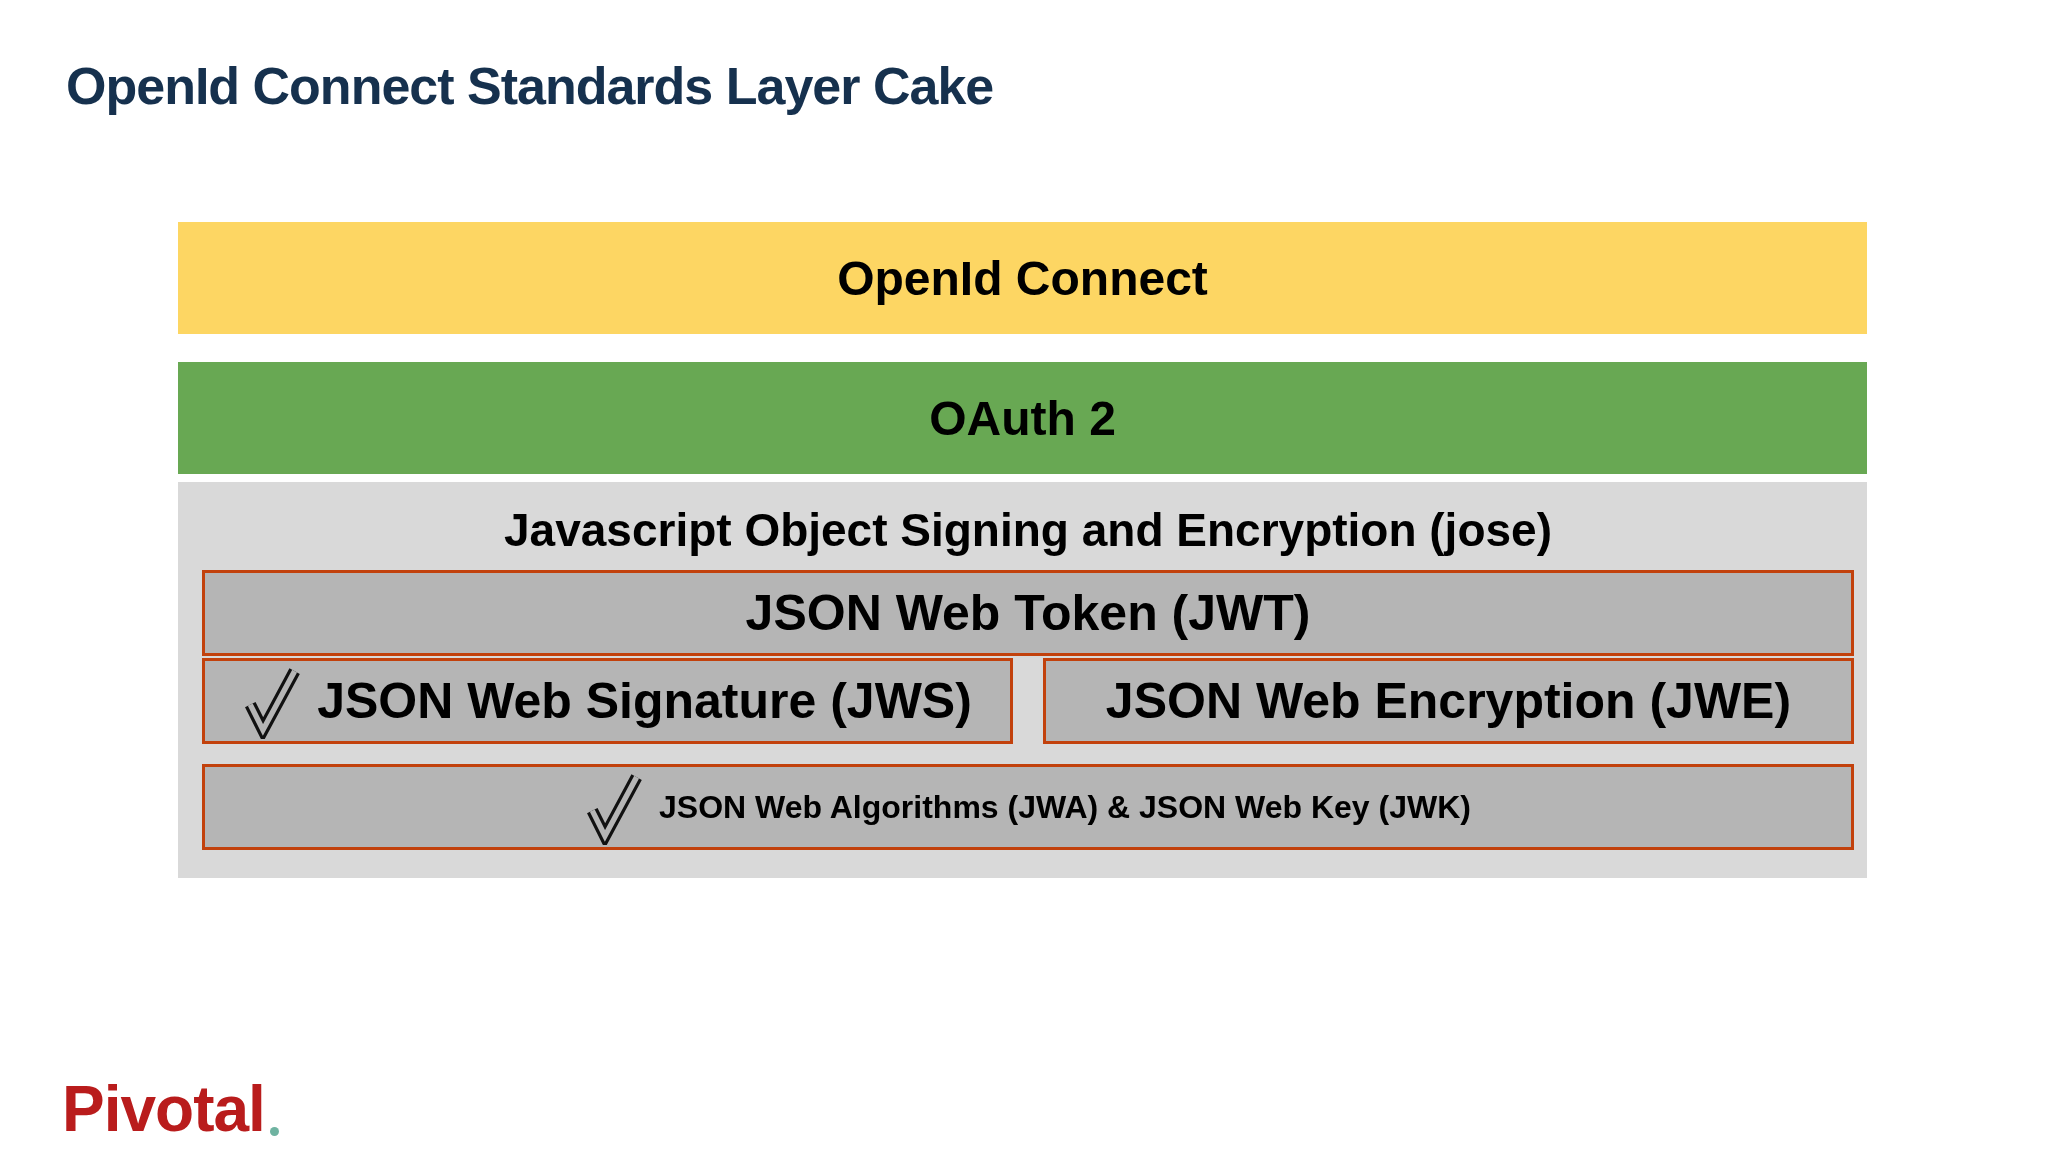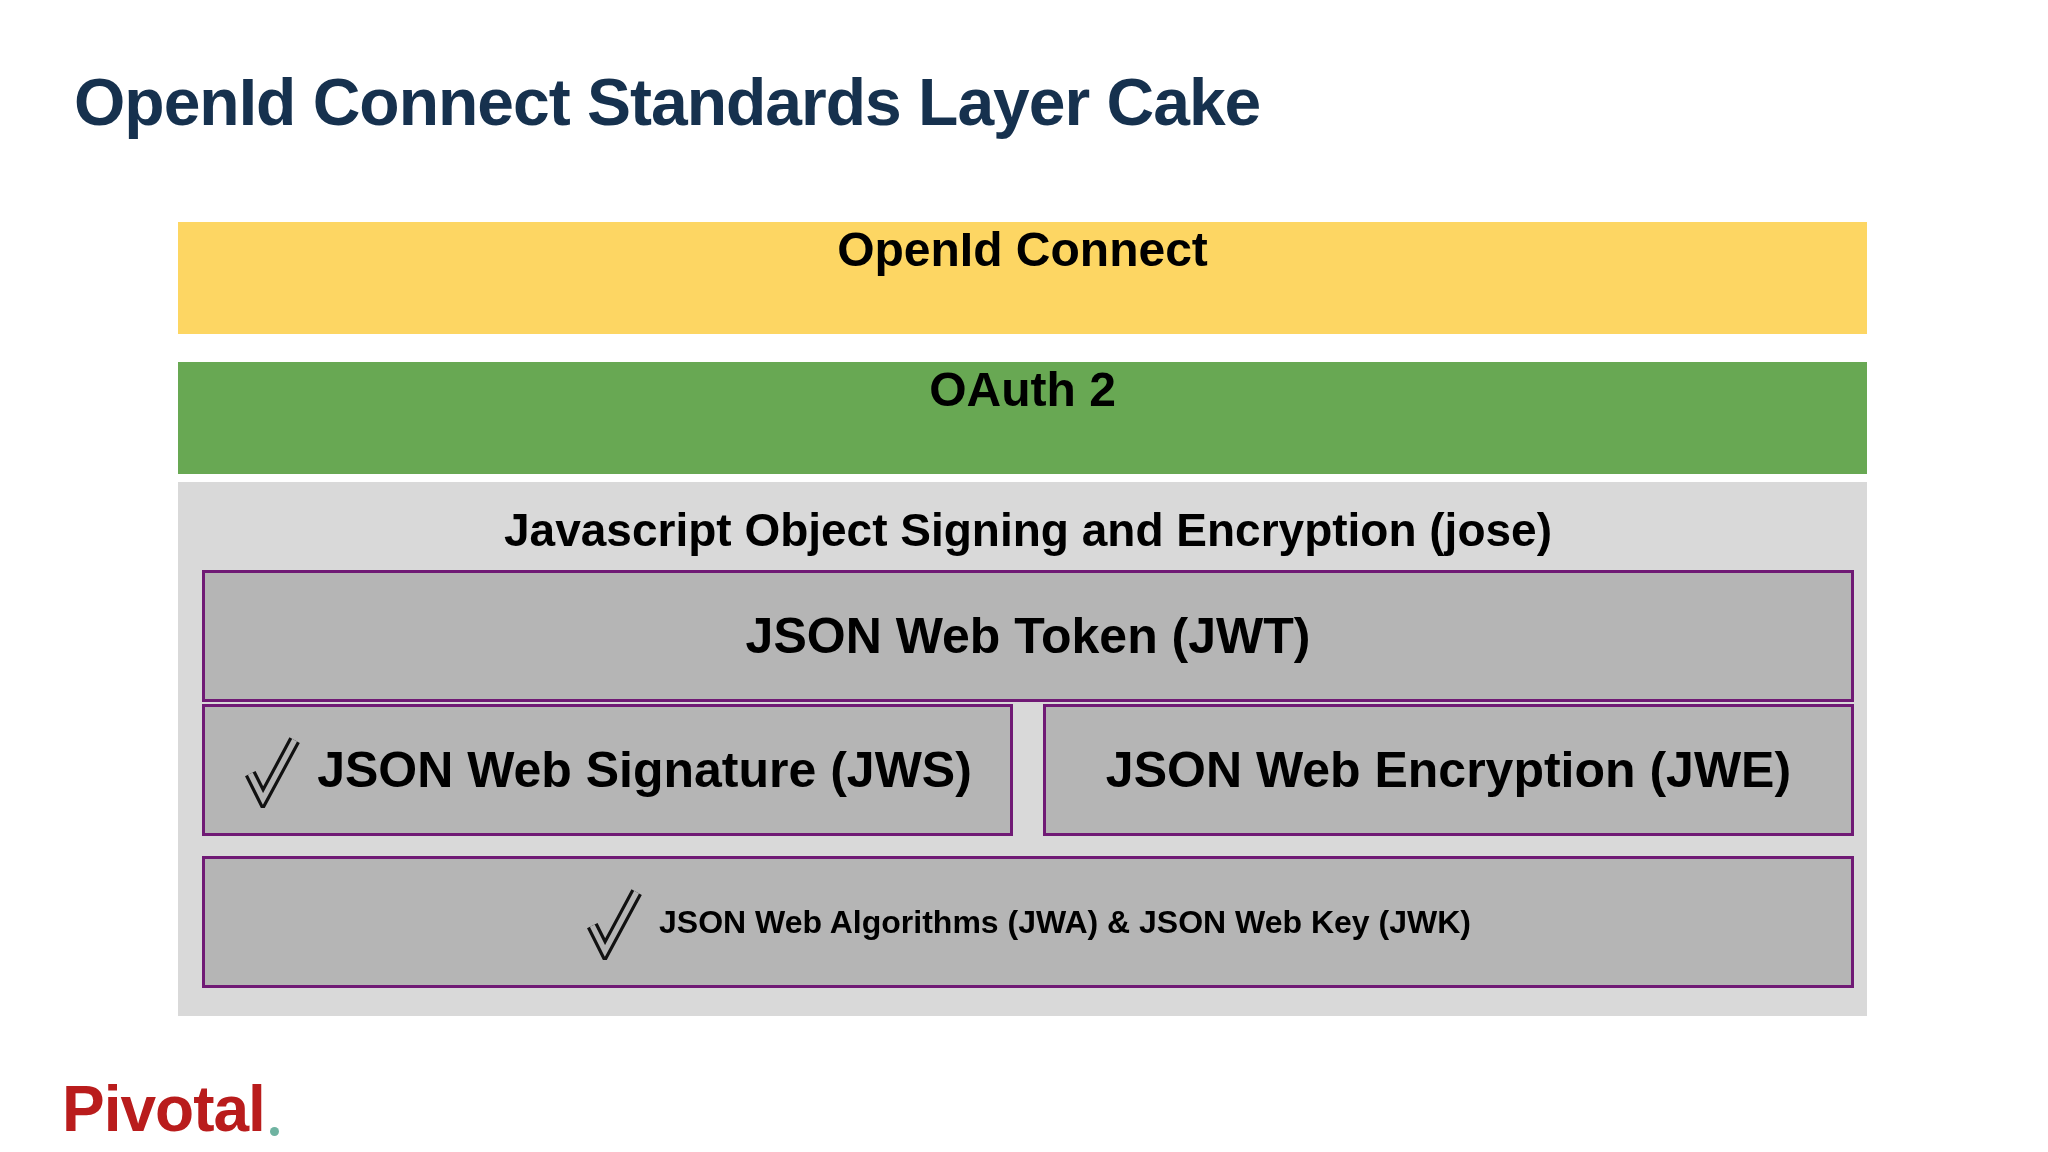--- a/index.html
+++ b/index.html
@@ -8,35 +8,36 @@
     width: 2048px;
     height: 1152px;
     background: #ffffff;
     font-family: "Liberation Sans", sans-serif;
     overflow: hidden;
   }
   .title {
     position: absolute;
     left: 66px;
     top: 56px;
-    margin: 8px;
-    font-size: 66px;
+    margin: 0;
+    font-size: 52px;
     font-weight: bold;
     letter-spacing: -1px;
     color: #16314e;
   }
   .stack {
     position: absolute;
     left: 178px;
     top: 222px;
     width: 1689px;
   }
   .layer {
     height: 112px;
     display: flex;
+    align-items: center;
     justify-content: center;
     font-size: 48px;
     font-weight: bold;
     color: #000000;
   }
   .layer-openid { background: #fdd663; margin-bottom: 28px; }
   .layer-oauth  { background: #68a853; margin-bottom: 8px; }
   .jose {
     background: #d9d9d9;
     padding: 8px 13px 28px 24px;
@@ -46,22 +47,22 @@
     display: flex;
     align-items: center;
     justify-content: center;
     font-size: 46px;
     font-weight: bold;
     color: #000000;
   }
   .inner-box {
     box-sizing: border-box;
     background: #b5b5b5;
-    border: 3px solid #701a75;
-    height: 132px;
+    border: 3px solid #c2410c;
+    height: 86px;
     display: flex;
     align-items: center;
     justify-content: center;
     gap: 16px;
     font-size: 50px;
     font-weight: bold;
     color: #000000;
   }
   .inner-row {
     display: flex;

